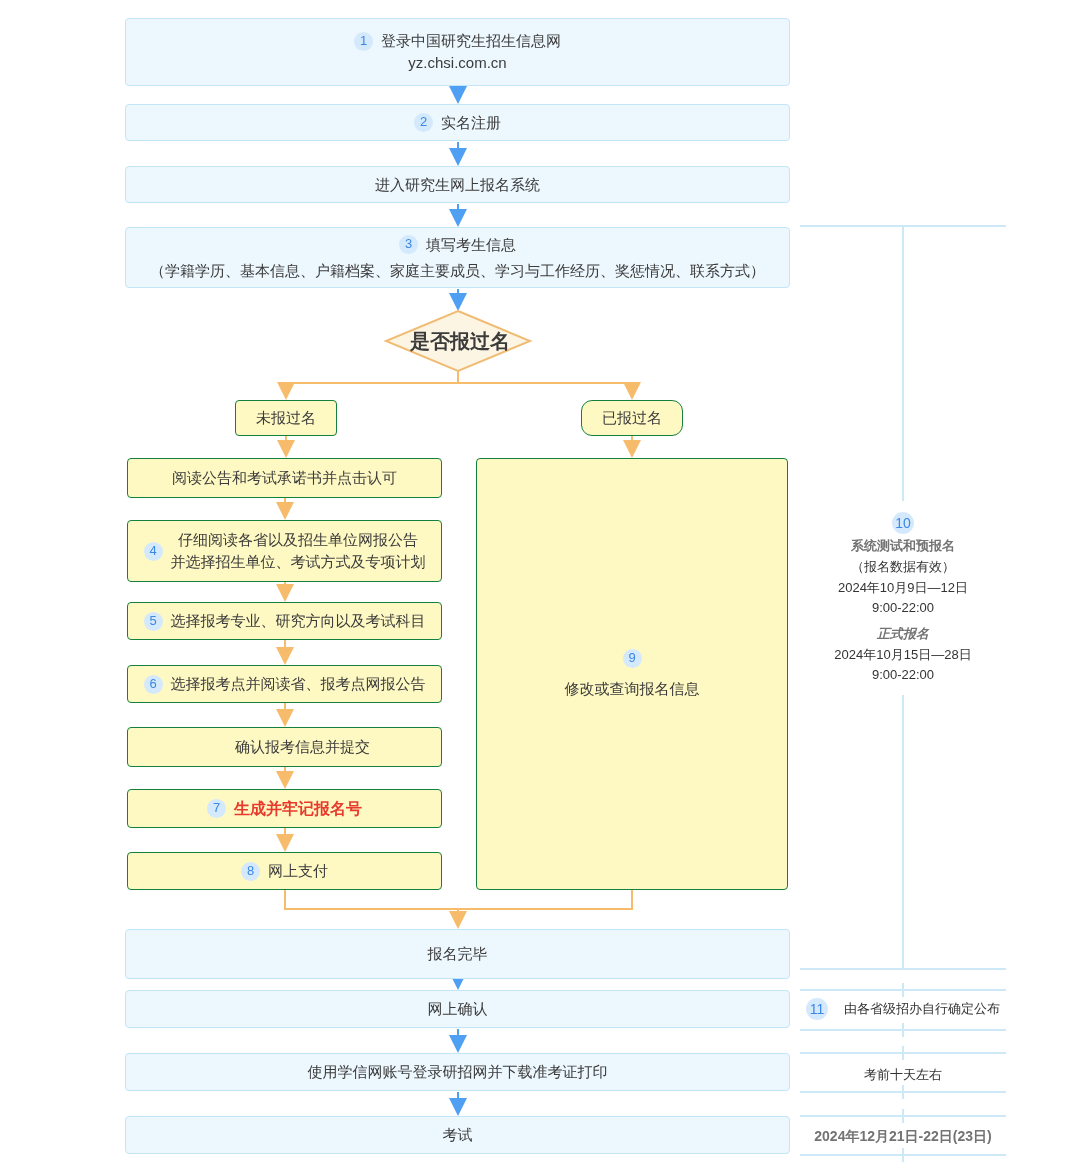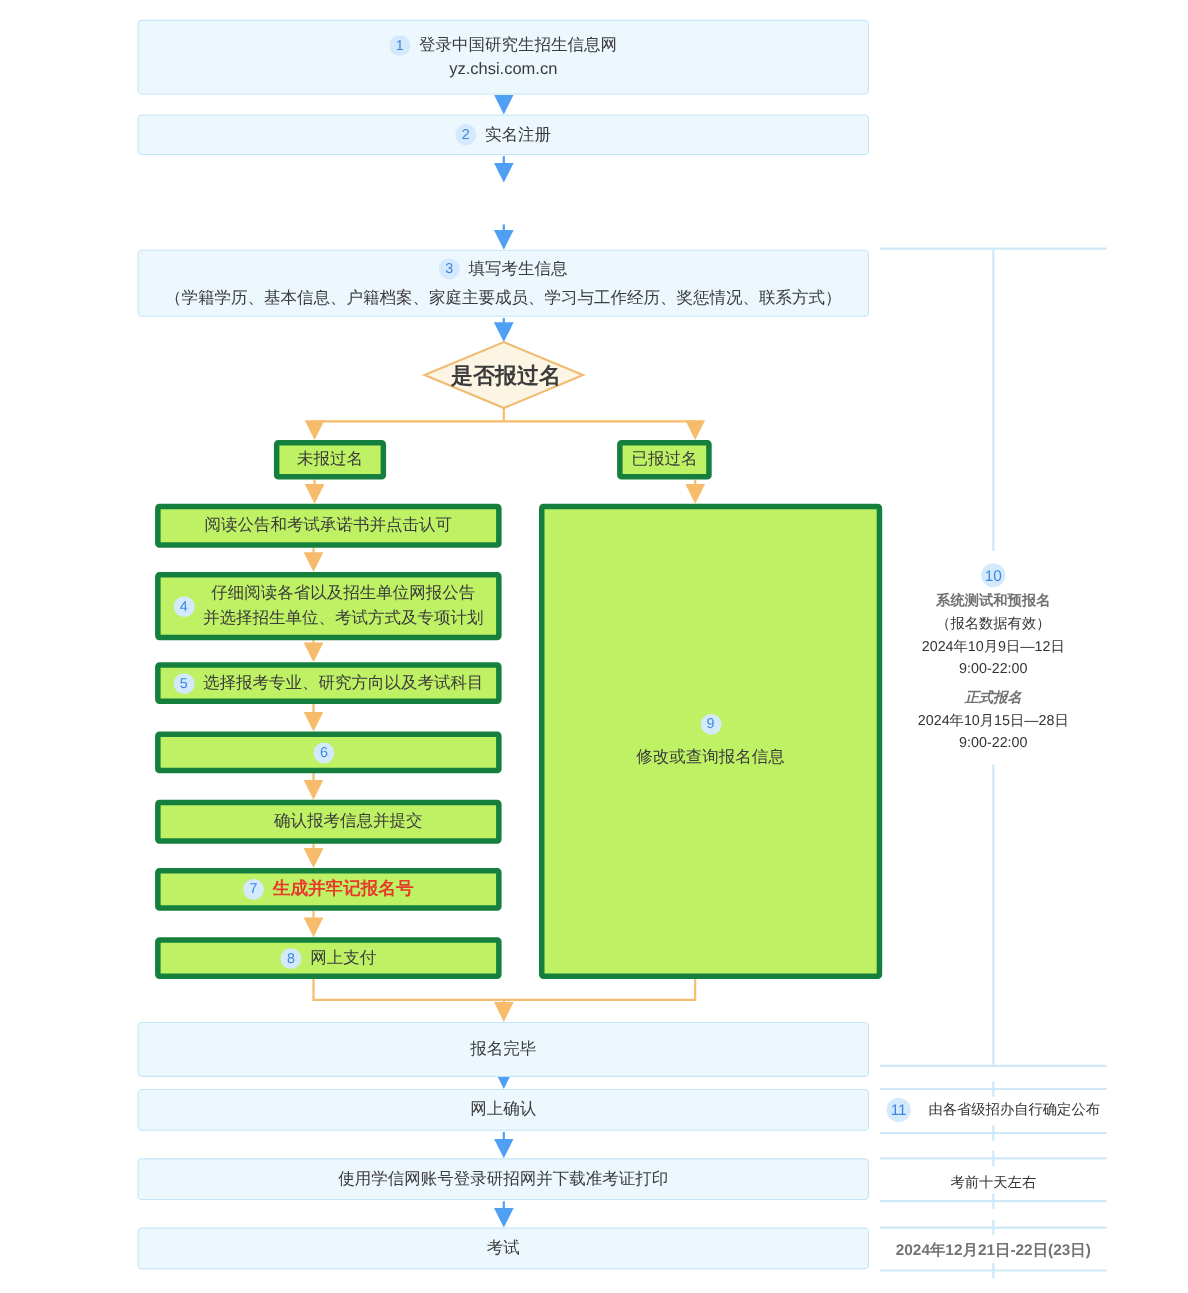--- a/index.html
+++ b/index.html
@@ -4,21 +4,21 @@
 <style>
   html,body{margin:0;padding:0;background:#ffffff;}
   .canvas{
     position:relative;width:1080px;height:1175px;background:#ffffff;overflow:hidden;
     font-family:"Liberation Sans","DejaVu Sans",sans-serif;color:#3b3b3b;
   }
   .connectors{position:absolute;left:0;top:0;width:1080px;height:1175px;}
   .box{position:absolute;display:flex;align-items:center;justify-content:center;
        box-sizing:border-box;font-size:15px;line-height:1.45;text-align:center;}
   .box-blue{background:#ecf7fe;border:1px solid #c3e5f8;border-radius:4px;}
-  .box-yellow{background:#bef264;border:5px solid #15803d;border-radius:4px;margin-left:14px;}
+  .box-yellow{background:#fef9c3;border:1px solid #15803d;border-radius:4px;}
   .col{flex-direction:column;}
   .row{display:flex;align-items:center;justify-content:center;}
   .badge{display:inline-flex;align-items:center;justify-content:center;flex:none;
          width:19px;height:19px;border-radius:50%;background:#d4e9fc;color:#3b87e4;
          font-size:13px;margin-right:8px;}
   .badge-lg{width:22px;height:22px;font-size:14px;margin:0;}
   .red-text{color:#e8392d;font-weight:bold;font-size:16px;}
   .diamond-label{position:absolute;left:388px;top:311px;width:144px;height:60px;
       display:flex;align-items:center;justify-content:center;font-size:20px;font-weight:bold;}
   .note{position:absolute;text-align:center;font-size:13px;color:#333;}
@@ -95,35 +95,38 @@
       <span>登录中国研究生招生信息网</span>
     </div>
     <div>yz.chsi.com.cn</div>
   </div>
 
   <div class="box box-blue" style="left:125px;top:104px;width:665px;height:37px;">
     <span class="badge">2</span>
     <span>实名注册</span>
   </div>
 
+  <div class="box box-blue" style="left:125px;top:166px;width:665px;height:37px;">
+    <span>进入研究生网上报名系统</span>
+  </div>
 
   <div class="box box-blue col" style="left:125px;top:227px;width:665px;height:61px;">
     <div class="row">
       <span class="badge">3</span>
       <span>填写考生信息</span>
     </div>
     <div class="subtitle">（学籍学历、基本信息、户籍档案、家庭主要成员、学习与工作经历、奖惩情况、联系方式）</div>
   </div>
 
   <div class="diamond-label">是否报过名</div>
 
   <div class="box box-yellow" style="left:235px;top:400px;width:102px;height:36px;">
     <span>未报过名</span>
   </div>
-  <div class="box box-yellow" style="left:547px;top:400px;width:86px;height:36px;">
+  <div class="box box-yellow" style="left:581px;top:400px;width:102px;height:36px;border-radius:11px;">
     <span>已报过名</span>
   </div>
 
   <div class="box box-yellow" style="left:127px;top:458px;width:315px;height:40px;">
     <span>阅读公告和考试承诺书并点击认可</span>
   </div>
 
   <div class="box box-yellow" style="left:127px;top:520px;width:315px;height:62px;">
     <span class="badge">4</span>
     <span class="col" style="display:flex;">
@@ -132,20 +135,21 @@
     </span>
   </div>
 
   <div class="box box-yellow" style="left:127px;top:602px;width:315px;height:38px;">
     <span class="badge">5</span>
     <span>选择报考专业、研究方向以及考试科目</span>
   </div>
 
   <div class="box box-yellow" style="left:127px;top:665px;width:315px;height:38px;">
     <span class="badge">6</span>
+    <span>选择报考点并阅读省、报考点网报公告</span>
   </div>
 
   <div class="box box-yellow" style="left:127px;top:727px;width:315px;height:40px;padding-left:36px;">
     <span>确认报考信息并提交</span>
   </div>
 
   <div class="box box-yellow" style="left:127px;top:789px;width:315px;height:39px;">
     <span class="badge">7</span>
     <span class="red-text">生成并牢记报名号</span>
   </div>

